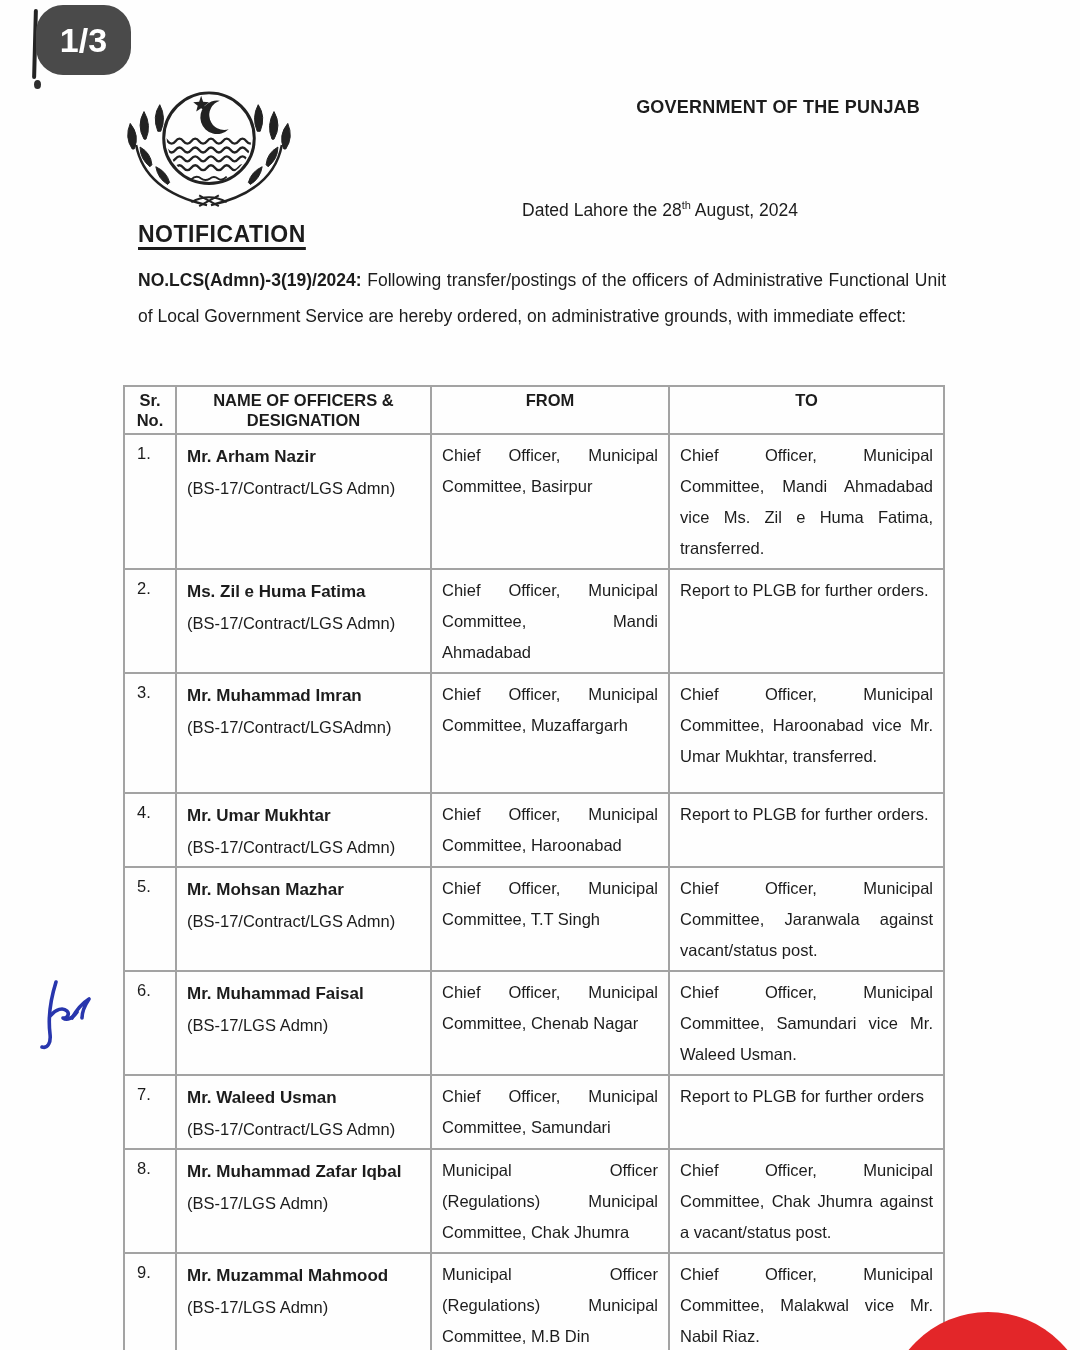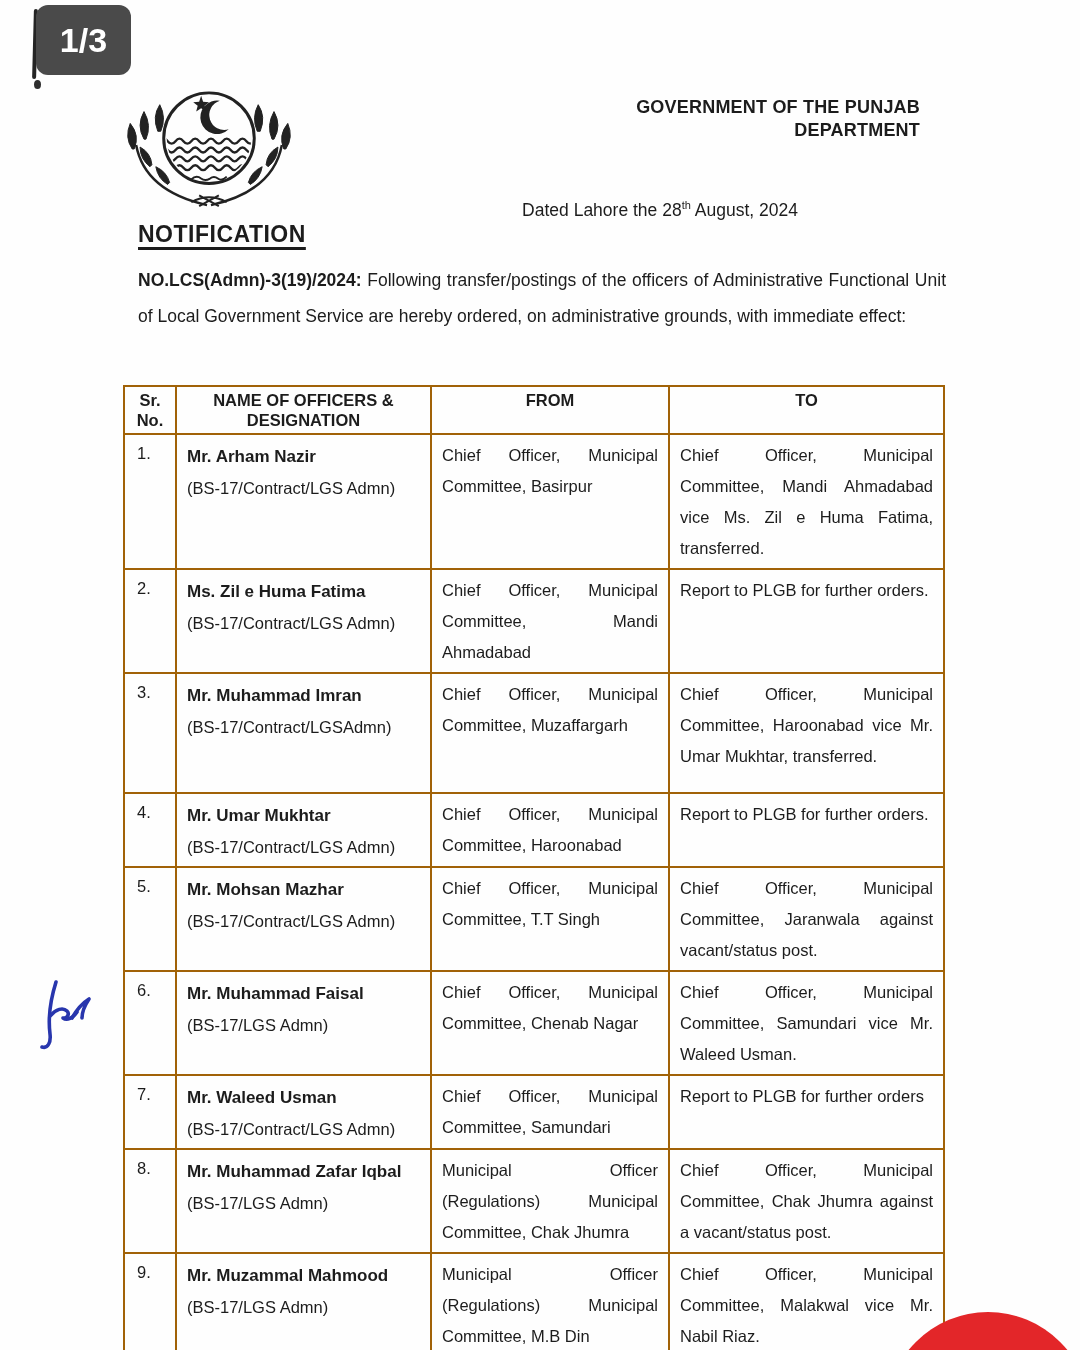--- a/index.html
+++ b/index.html
@@ -3,21 +3,21 @@
 <meta charset="utf-8">
 <style>
   html,body{margin:0;padding:0;background:#e9e9e9;}
   .page{
     position:relative;width:1080px;height:1350px;background:#fefefe;
     overflow:hidden;font-family:"Liberation Sans",sans-serif;color:#1c1c1c;
   }
   
   .page-badge{
     position:absolute;left:36px;top:5px;width:95px;height:70px;background:#4a4a4a;
-    border-radius:12px;display:flex;align-items:center;justify-content:center;
+    border-radius:27px;display:flex;align-items:center;justify-content:center;
     color:#fff;font-size:34px;font-weight:700;z-index:5;
   }
   .edge-artifact{position:absolute;left:33px;top:9px;width:4px;height:70px;background:#242424;border-radius:2px;transform:rotate(1.5deg);z-index:4;}
   .edge-artifact-dot{position:absolute;left:34px;top:80px;width:7px;height:9px;background:#2e2e2e;border-radius:50%;z-index:4;}
   
   .banner{
     position:absolute;left:296px;top:13px;width:428px;height:57px;
     border:3px solid #161616;display:flex;align-items:center;justify-content:center;
     font-family:"DejaVu Sans",sans-serif;font-size:27px;font-weight:700;direction:rtl;
   }
@@ -34,21 +34,21 @@
   .notif-para{
     position:absolute;left:138px;top:262px;width:808px;
     font-size:17.5px;line-height:36px;text-align:justify;
   }
   .notif-para .ref{font-weight:700;}
   
   .doc-table{
     position:absolute;left:123px;top:385px;width:820px;
     border-collapse:collapse;table-layout:fixed;
   }
-  .doc-table th,.doc-table td{border:2px solid #a16207;vertical-align:top;}
+  .doc-table th,.doc-table td{border:2px solid #a3a3a3;vertical-align:top;}
   .doc-table th{font-size:16.5px;font-weight:700;text-align:center;line-height:20px;padding:3px 2px;height:38px;}
   .col-sr{width:52px;}.col-name{width:255px;}.col-from{width:238px;}.col-to{width:275px;}
   .c-sr{font-size:16.5px;padding:9px 0 0 12px;}
   .c-name{padding:7px 8px 4px 10px;}
   .oname{font-weight:700;font-size:17px;line-height:29px;}
   .odesig{font-size:16.5px;line-height:29px;margin-top:3px;}
   .c-from,.c-to{font-size:16.5px;line-height:31px;padding:5px 10px 4px 10px;text-align:justify;}
   
   .sig-mark{position:absolute;left:22px;top:972px;width:80px;height:88px;}
   .red-fab{
@@ -90,21 +90,20 @@
       <path d="M38 46 Q32 31 40 19 Q47 32 41 46 Z"></path>
       <path d="M30 82 Q20 74 20 62 Q31 68 32 80 Z"></path>
       <path d="M48 100 Q38 94 36 82 Q47 87 50 98 Z"></path>
     </g>
     <use href="#wheatL" transform="translate(180,0) scale(-1,1)"></use>
     <path d="M72 118 Q90 108 108 118 M80 111 L100 122 M100 111 L80 122" stroke="#222" stroke-width="2" fill="none"></path>
   </svg>
 
   <div class="org-block">
     <div>GOVERNMENT OF THE PUNJAB</div>
-    <div>DEPARTMENT</div>
   </div>
 
   <div class="date-line"><span>Dated Lahore the 28</span><sup>th</sup><span> August, 2024</span></div>
 
   <div class="notif-heading">NOTIFICATION</div>
 
   <div class="notif-para"><span class="ref">NO.LCS(Admn)-3(19)/2024:</span> <span>Following transfer/postings of the officers of Administrative Functional Unit of Local Government Service are hereby ordered, on administrative grounds, with immediate effect:</span></div>
 
   <table class="doc-table">
     <colgroup>

